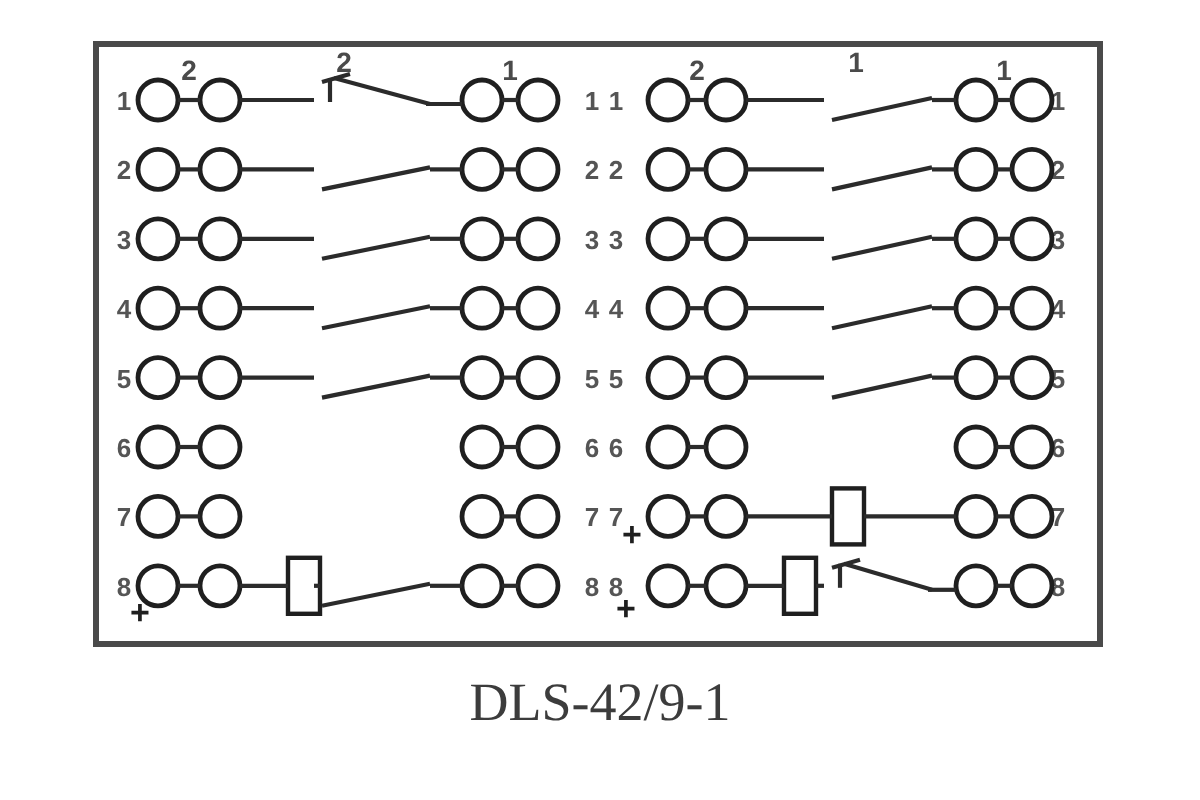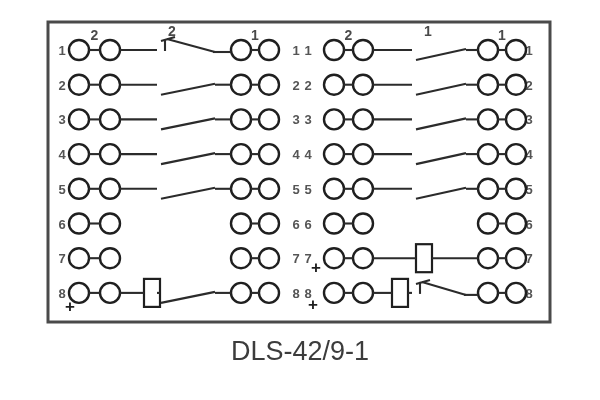--- a/index.html
+++ b/index.html
@@ -66,21 +66,21 @@
     fill: #1f1f1f;
   }
   #caption-holder {
     position: absolute;
     left: 0;
     top: 336px;
     width: 600px;
     text-align: center;
     font-size: 27px;
     color: #3c3c3c;
-    font-family: Liberation Sans, sans-serif;
+    font-family: Liberation Serif, serif;
   }
 </style>
 </head>
 <body>
 
 <div id="diagram-root">
   <svg class="diagram-canvas" id="diagram-svg" viewBox="0 0 600 400" xmlns="http://www.w3.org/2000/svg">
       <rect x="48" y="22" width="502" height="300" class="frame-rect"></rect>
       <g>
         <g>

